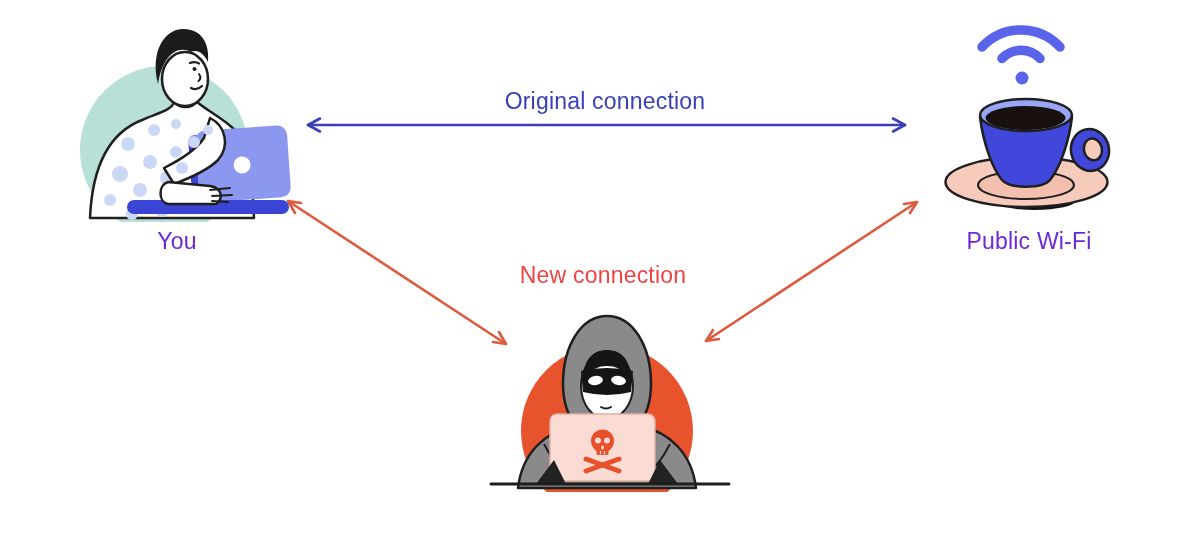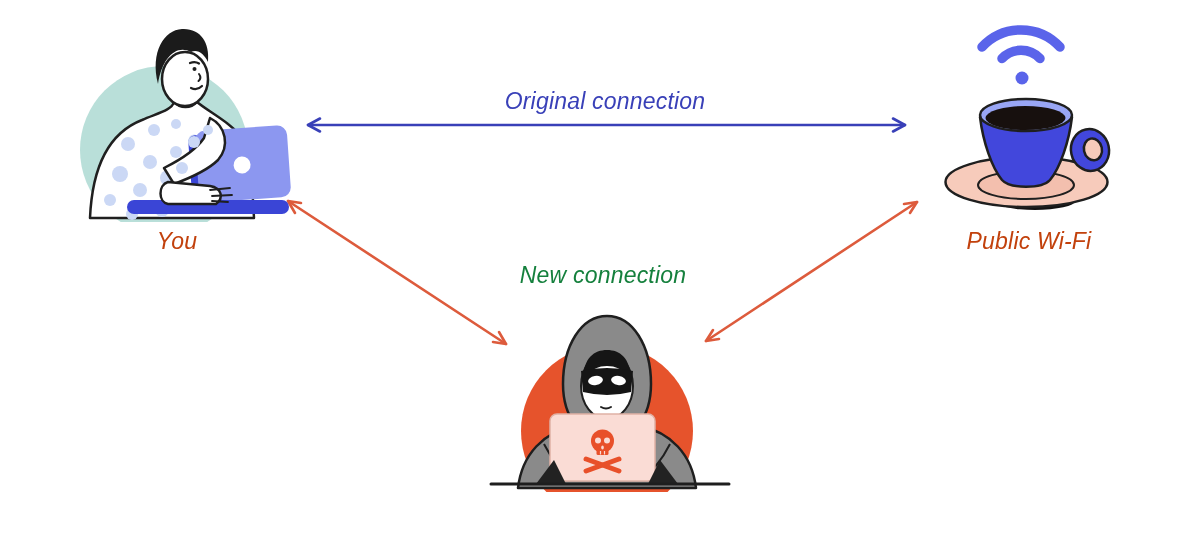--- a/index.html
+++ b/index.html
@@ -2,34 +2,33 @@
 <html><head>
 <meta charset="utf-8">
 <style>
   html,body{margin:0;padding:0;background:#ffffff;}
   .canvas{
     position:relative;
     width:1180px;height:549px;
     background:#ffffff;
     overflow:hidden;
     font-family:"Liberation Sans", sans-serif;
-    font-style:italic;
   }
   .canvas svg{position:absolute;display:block;}
   .label{
     position:absolute;
     transform:translateX(-50%);
     white-space:nowrap;
     font-size:23px;
     line-height:1.15;
   }
-  .label.node{color:#c2410c;font-weight:400;letter-spacing:.2px;}
+  .label.node{color:#6d28d9;font-weight:400;letter-spacing:.2px;}
   .label.conn{font-weight:500;letter-spacing:.2px;}
   .label.conn.blue{color:#3940b8;}
-  .label.conn.orange{color:#15803d;}
+  .label.conn.orange{color:#ef4444;}
 </style>
 </head>
 <body>
 
 <div class="canvas">
 
   <svg style="left:0;top:0" width="1180" height="549" viewBox="0 0 1180 549">
     <g fill="none" stroke-width="2.6" stroke-linecap="round" stroke-linejoin="round" stroke="#3940B8">
       <line x1="308" y1="125" x2="905" y2="125"></line>
       <path d="M320 118.5 L308 125 L320 131.5"></path>

